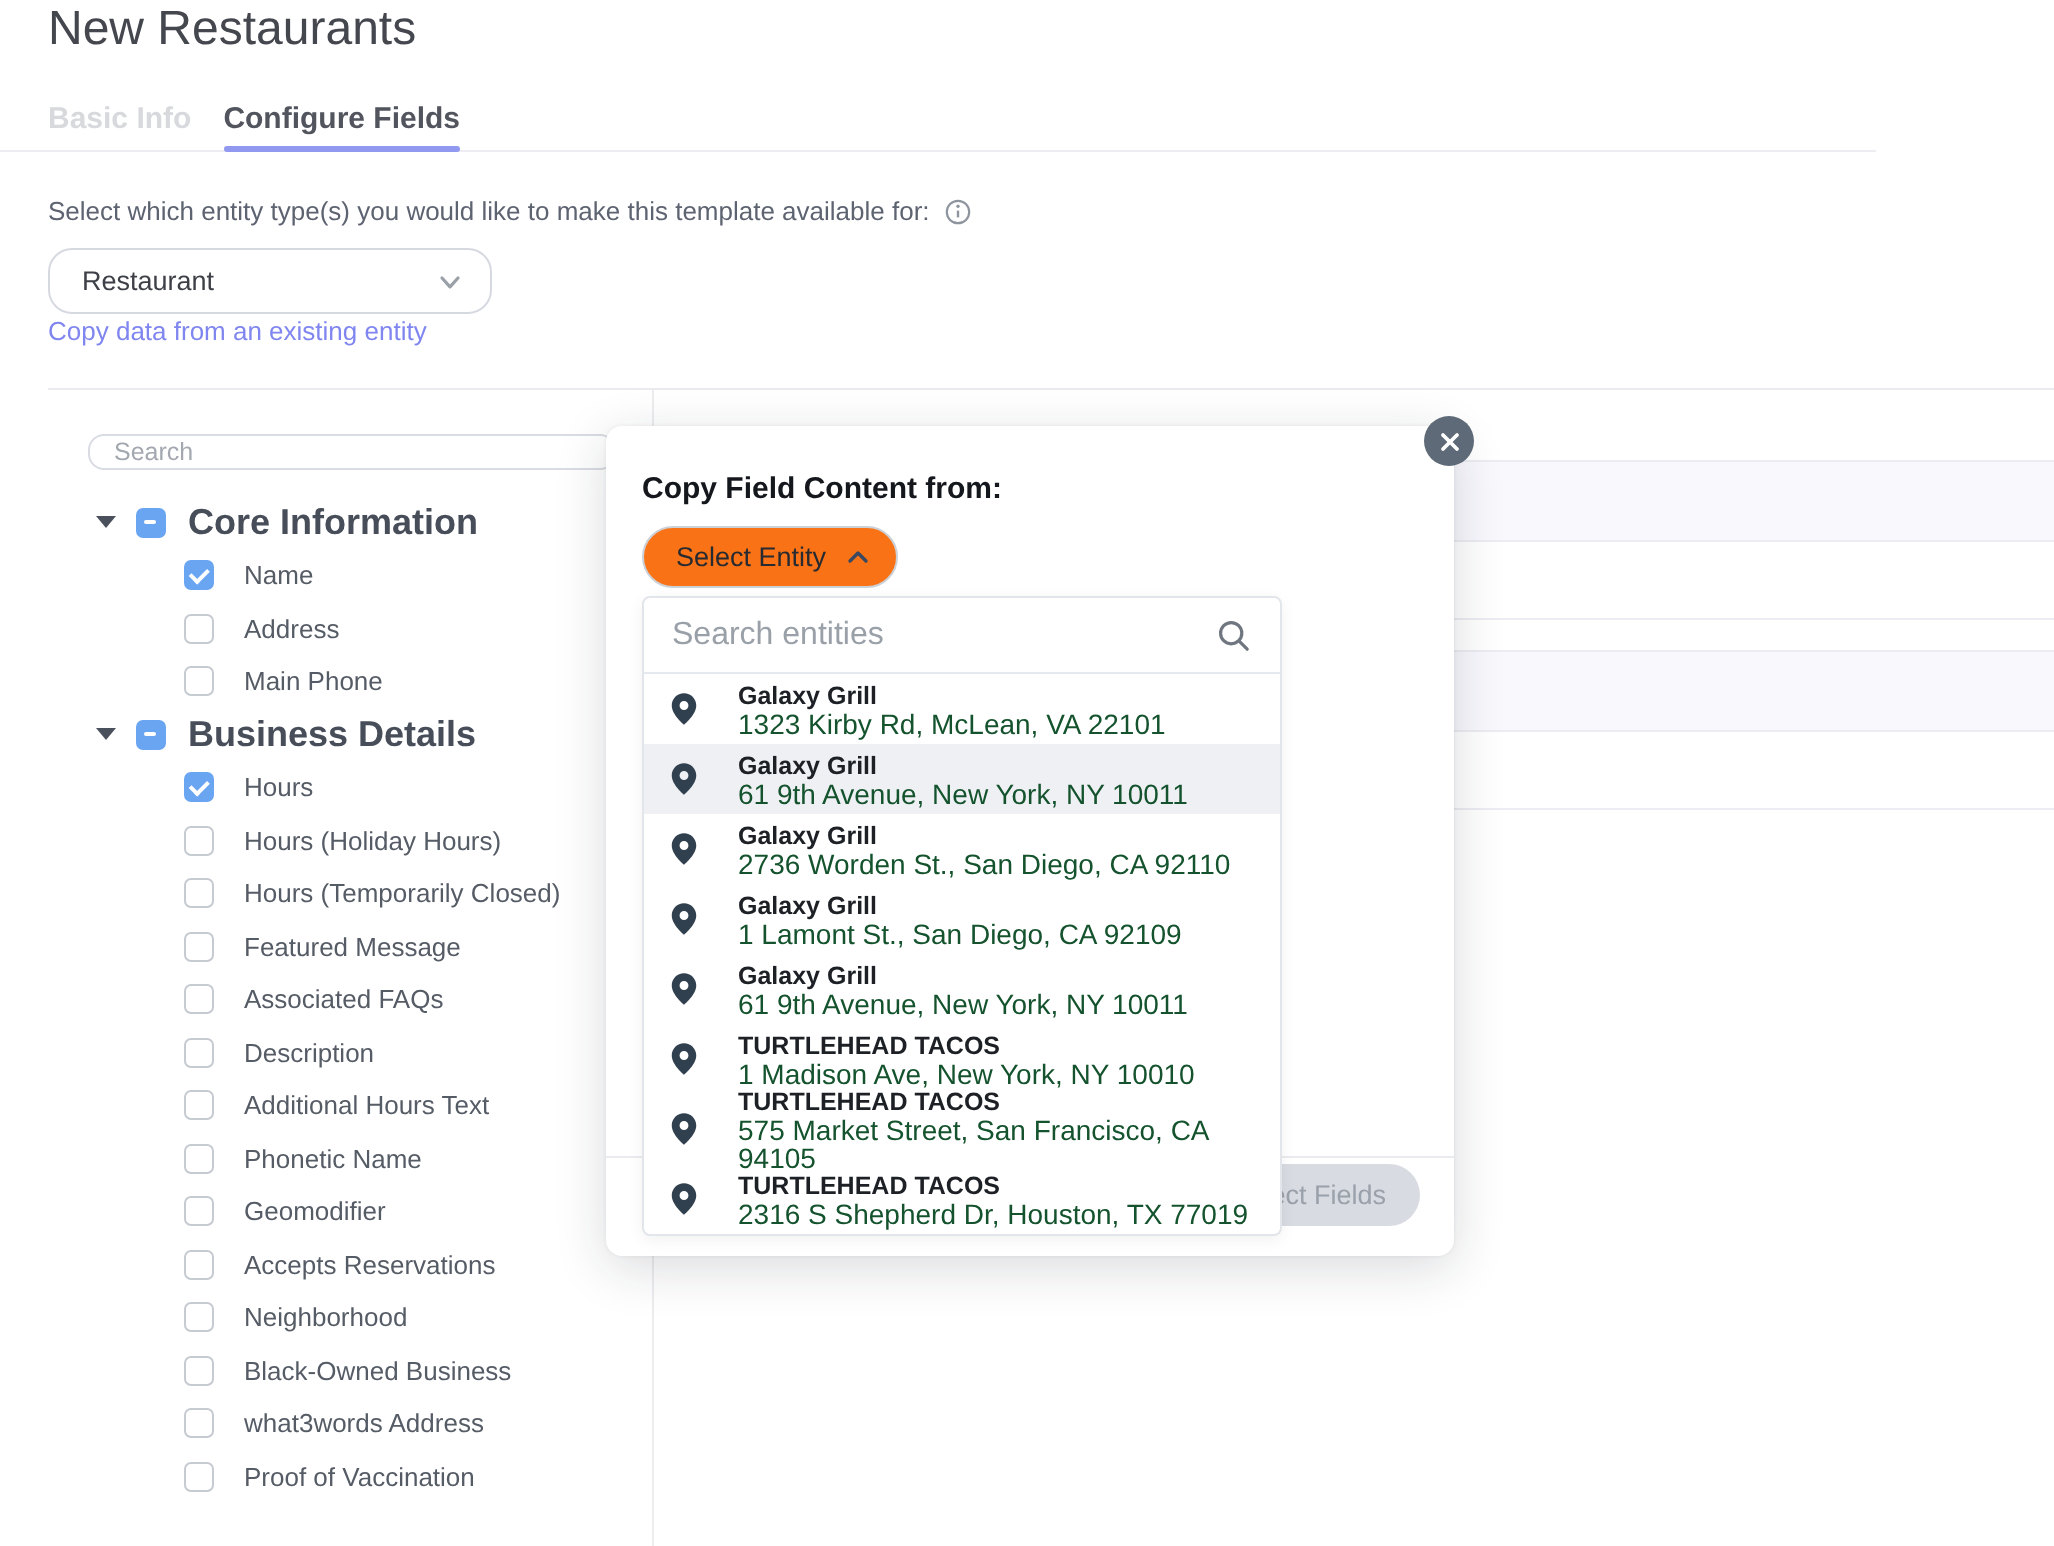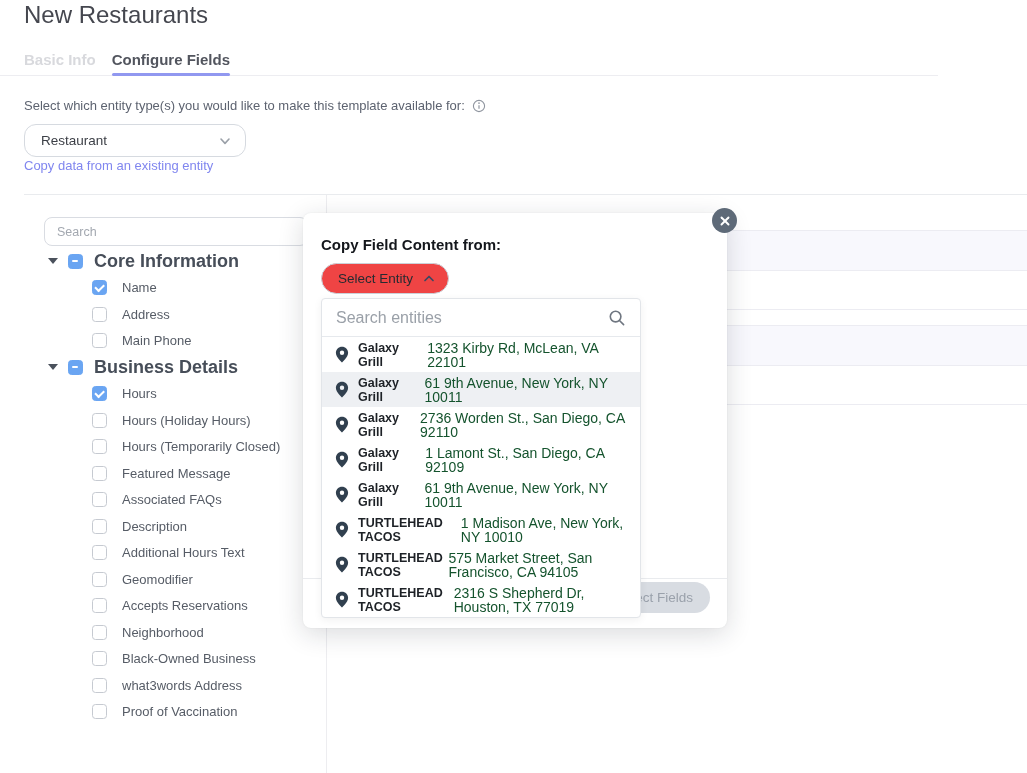--- a/index.html
+++ b/index.html
@@ -52,21 +52,21 @@
   .stripes { position:absolute; left:327px; top:195px; width:700px; height:578px; z-index:0; }
   .stripe { position:absolute; left:0; width:700px; border-top:1px solid #ececf2; }
   .s1 { top:35px;  height:40px; background:#f8f8fd; }
   .s2 { top:75px;  height:39px; background:#fff; }
   .s3 { top:114px; height:16px; background:#fff; }
   .s4 { top:130px; height:40px; background:#f8f8fd; }
   .s5 { top:170px; height:39px; background:#fff; }
   .s6 { top:209px; height:0; }
   
   .sidebar-search {
-    position:absolute; left:44px; top:217px; width:264px; height:29px;
+    position:absolute; left:44px; top:217px; width:264px; height:18px;
     border:1px solid #d9dce2; border-radius:8px; padding:0 12px;
     font-family:"Liberation Sans", sans-serif; font-size:12.5px; color:#44464e;
     outline:none; background:#fff; z-index:1;
   }
   .sidebar-search::placeholder { color:#a3a8b0; }
   .field-tree { position:absolute; left:0; top:248px; width:326px; z-index:1; }
   .t-row { height:26.5px; display:flex; align-items:center; }
   .t-caret {
     margin-left:48px; width:10px; height:7px; flex:0 0 10px;
     display:inline-block; cursor:pointer; position:relative;
@@ -98,21 +98,21 @@
     position:absolute; left:303px; top:213px; width:424px; height:415px;
     background:#fff; border-radius:8px; z-index:10;
     box-shadow:0 6px 26px rgba(27,32,44,.16), 0 0 2px rgba(0,0,0,.07);
   }
   .modal-title {
     position:absolute; left:18px; top:24px;
     font-size:15px; font-weight:700; color:#14171c; line-height:15px;
   }
   .select-entity-btn {
     position:absolute; left:18px; top:50px; height:31px;
-    border:1px solid #ccd1d8; border-radius:16px; background:#ef4444;
+    border:1px solid #ccd1d8; border-radius:16px; background:#f97316;
     display:inline-flex; align-items:center; gap:10px; padding:0 13px 0 16px;
     font-size:13.5px; color:#272b31; cursor:pointer;
   }
   .modal-footer-line { position:absolute; left:0; top:365px; width:424px; height:1px; background:#e9ebee; z-index:1; }
   .select-fields-btn {
     position:absolute; right:17px; top:369px; height:31px; z-index:1;
     background:#d8dce2; color:#9aa1ab; border:none; border-radius:16px;
     font-family:"Liberation Sans", sans-serif; font-size:13.5px; padding:0 17px;
   }
   .entity-dropdown {
@@ -127,21 +127,21 @@
   .dd-search-input {
     border:none; outline:none; flex:1; background:transparent;
     font-family:"Liberation Sans", sans-serif; font-size:16px; color:#8b5cf6;
   }
   .dd-search-input::placeholder { color:#9aa0a8; }
   .e-item {
     height:35px; display:flex; align-items:center; padding-left:13px; cursor:pointer;
   }
   .e-item.highlighted { background:#eef0f3; }
   .pin { width:14px; height:17px; flex:0 0 14px; margin-right:9px; display:flex; }
-  .e-text { display:flex; flex-direction:row; justify-content:center; }
+  .e-text { display:flex; flex-direction:column; justify-content:center;margin-left:11px; }
   .e-name { font-size:12.5px; font-weight:700; color:#1d2126; line-height:14px; }
   .e-addr { font-size:14px; color:#14532d; line-height:14px; }
   .close-btn {
     position:absolute; left:712px; top:208px; width:25px; height:25px;
     border-radius:50%; background:#5e6a78; z-index:20; border:none; cursor:pointer;
     display:flex; align-items:center; justify-content:center;
   }
   .icon { display:inline-flex; }
 </style>
 </head>
@@ -234,20 +234,24 @@
     <span class="cb"></span>
     <span class="t-field-label">Associated FAQs</span>
   </div>
     <div class="t-row t-field">
     <span class="cb"></span>
     <span class="t-field-label">Description</span>
   </div>
     <div class="t-row t-field">
     <span class="cb"></span>
     <span class="t-field-label">Additional Hours Text</span>
+  </div>
+    <div class="t-row t-field">
+    <span class="cb"></span>
+    <span class="t-field-label">Phonetic Name</span>
   </div>
     <div class="t-row t-field">
     <span class="cb"></span>
     <span class="t-field-label">Geomodifier</span>
   </div>
     <div class="t-row t-field">
     <span class="cb"></span>
     <span class="t-field-label">Accepts Reservations</span>
   </div>
     <div class="t-row t-field">

